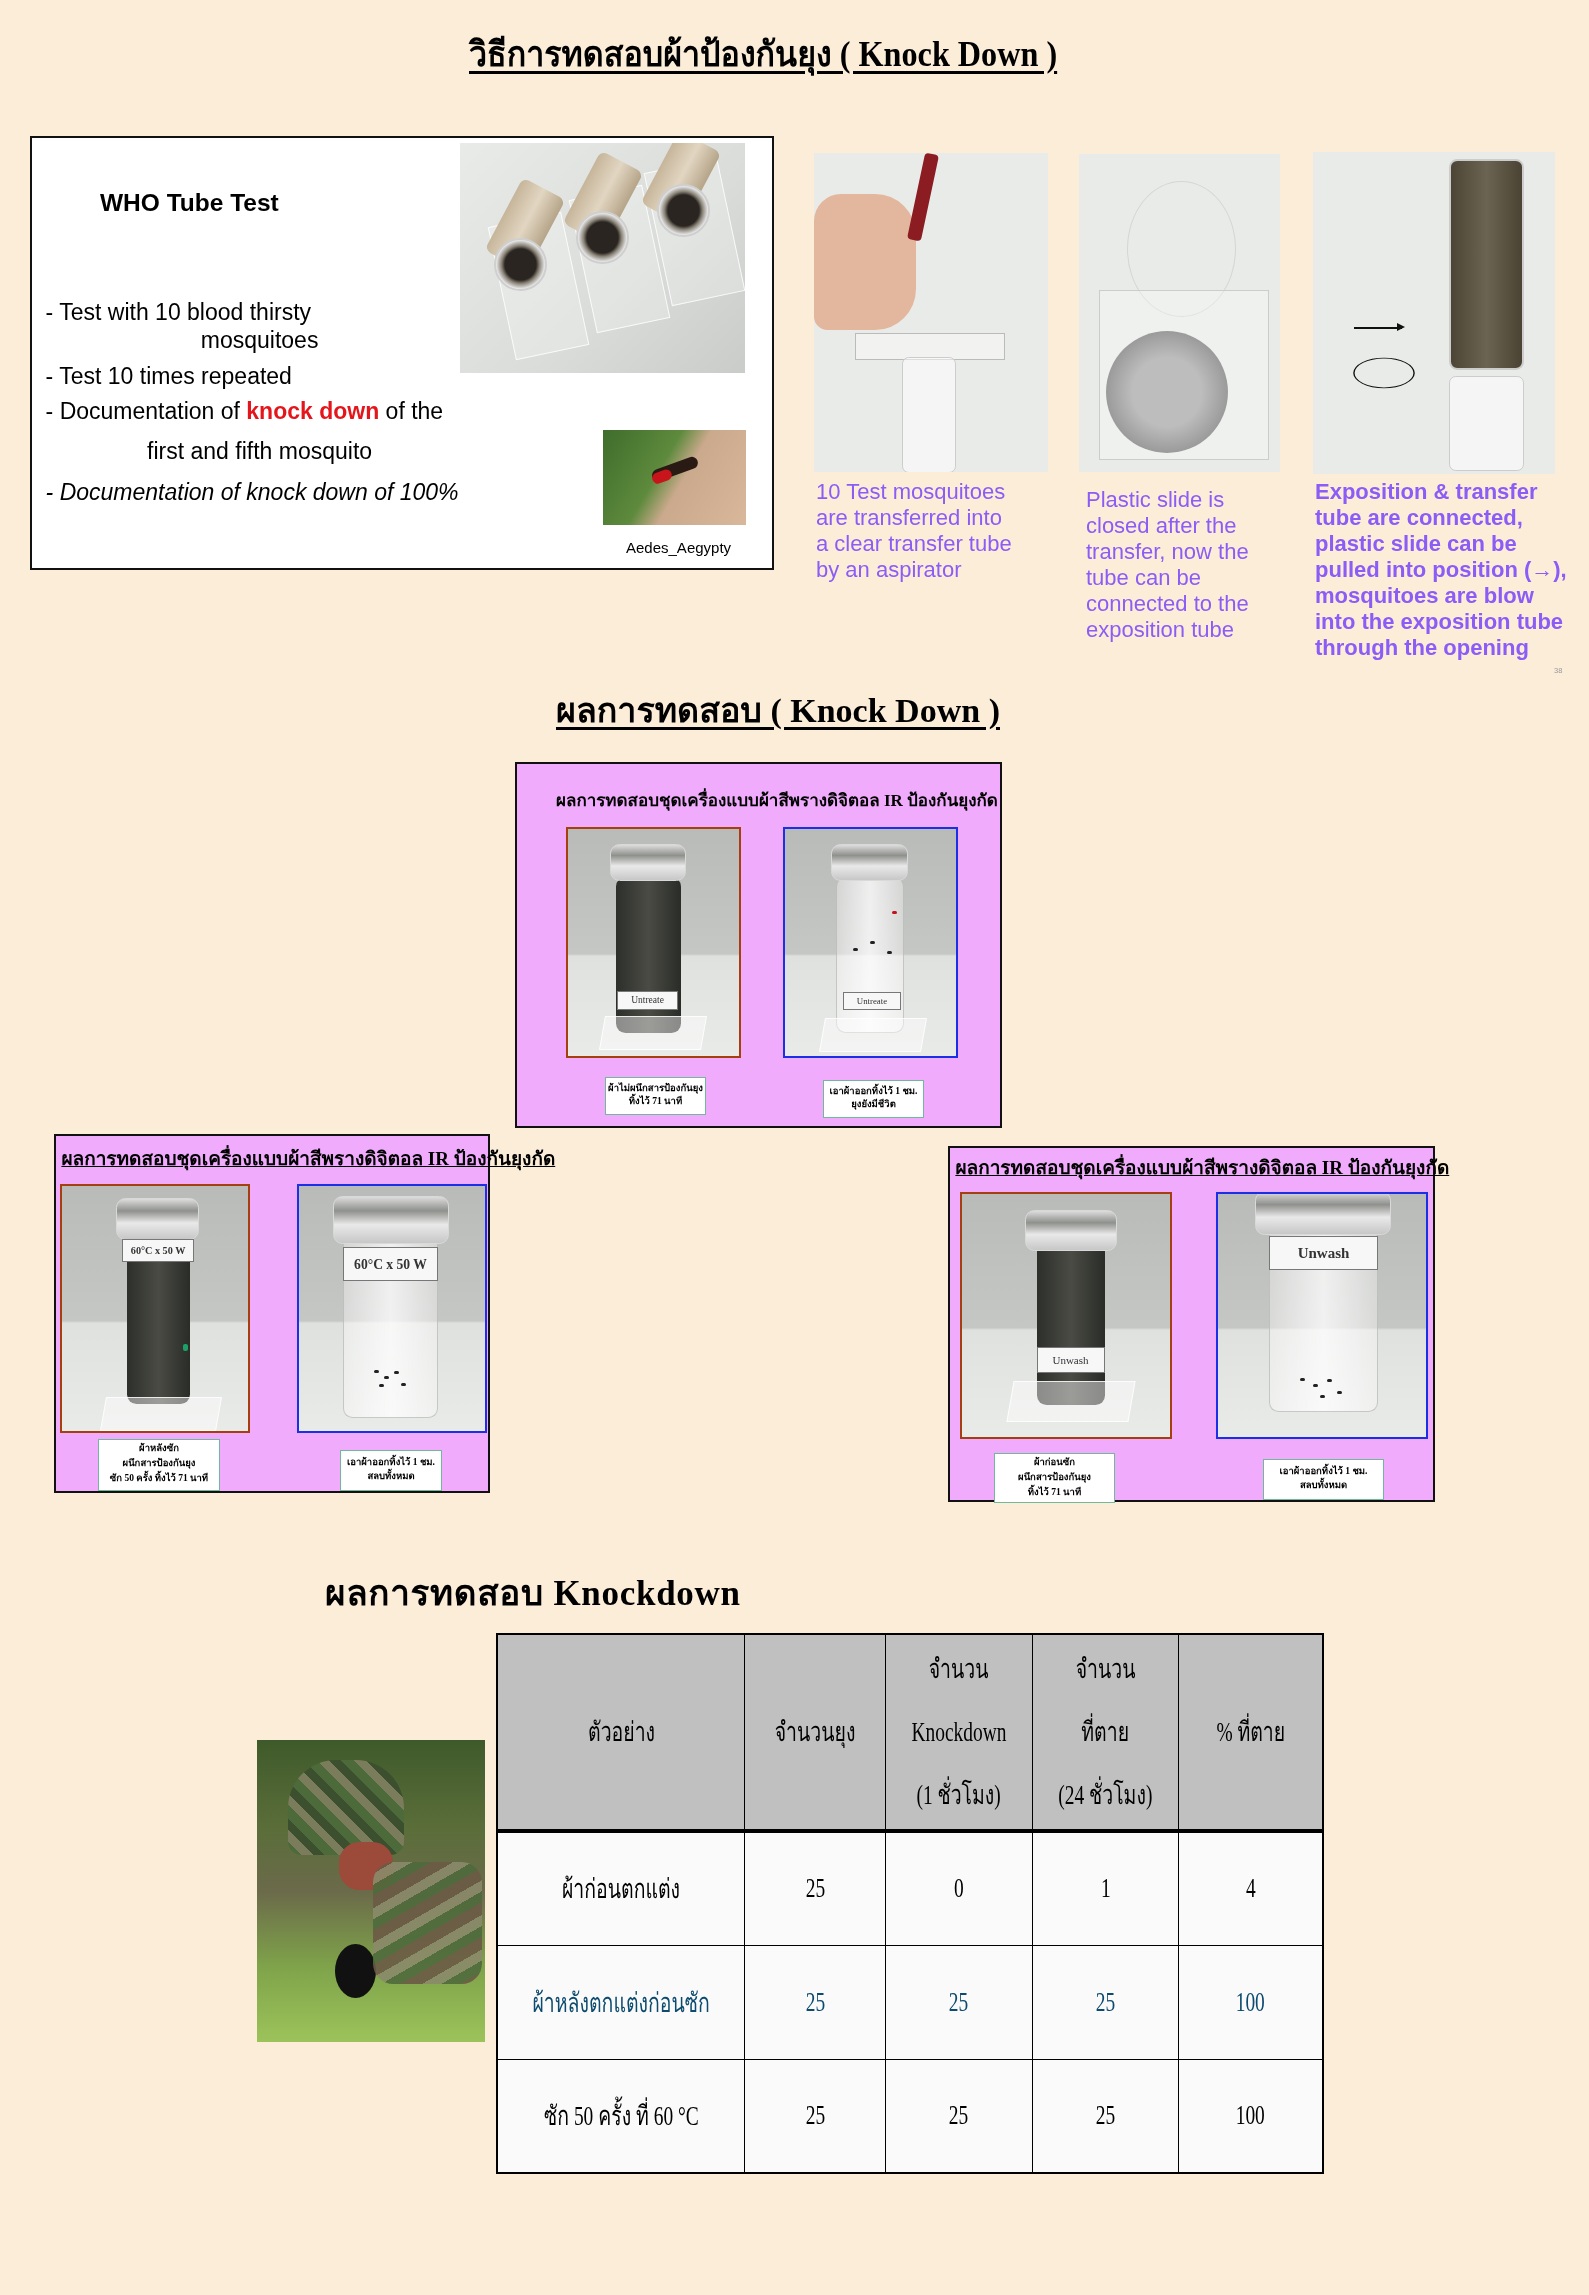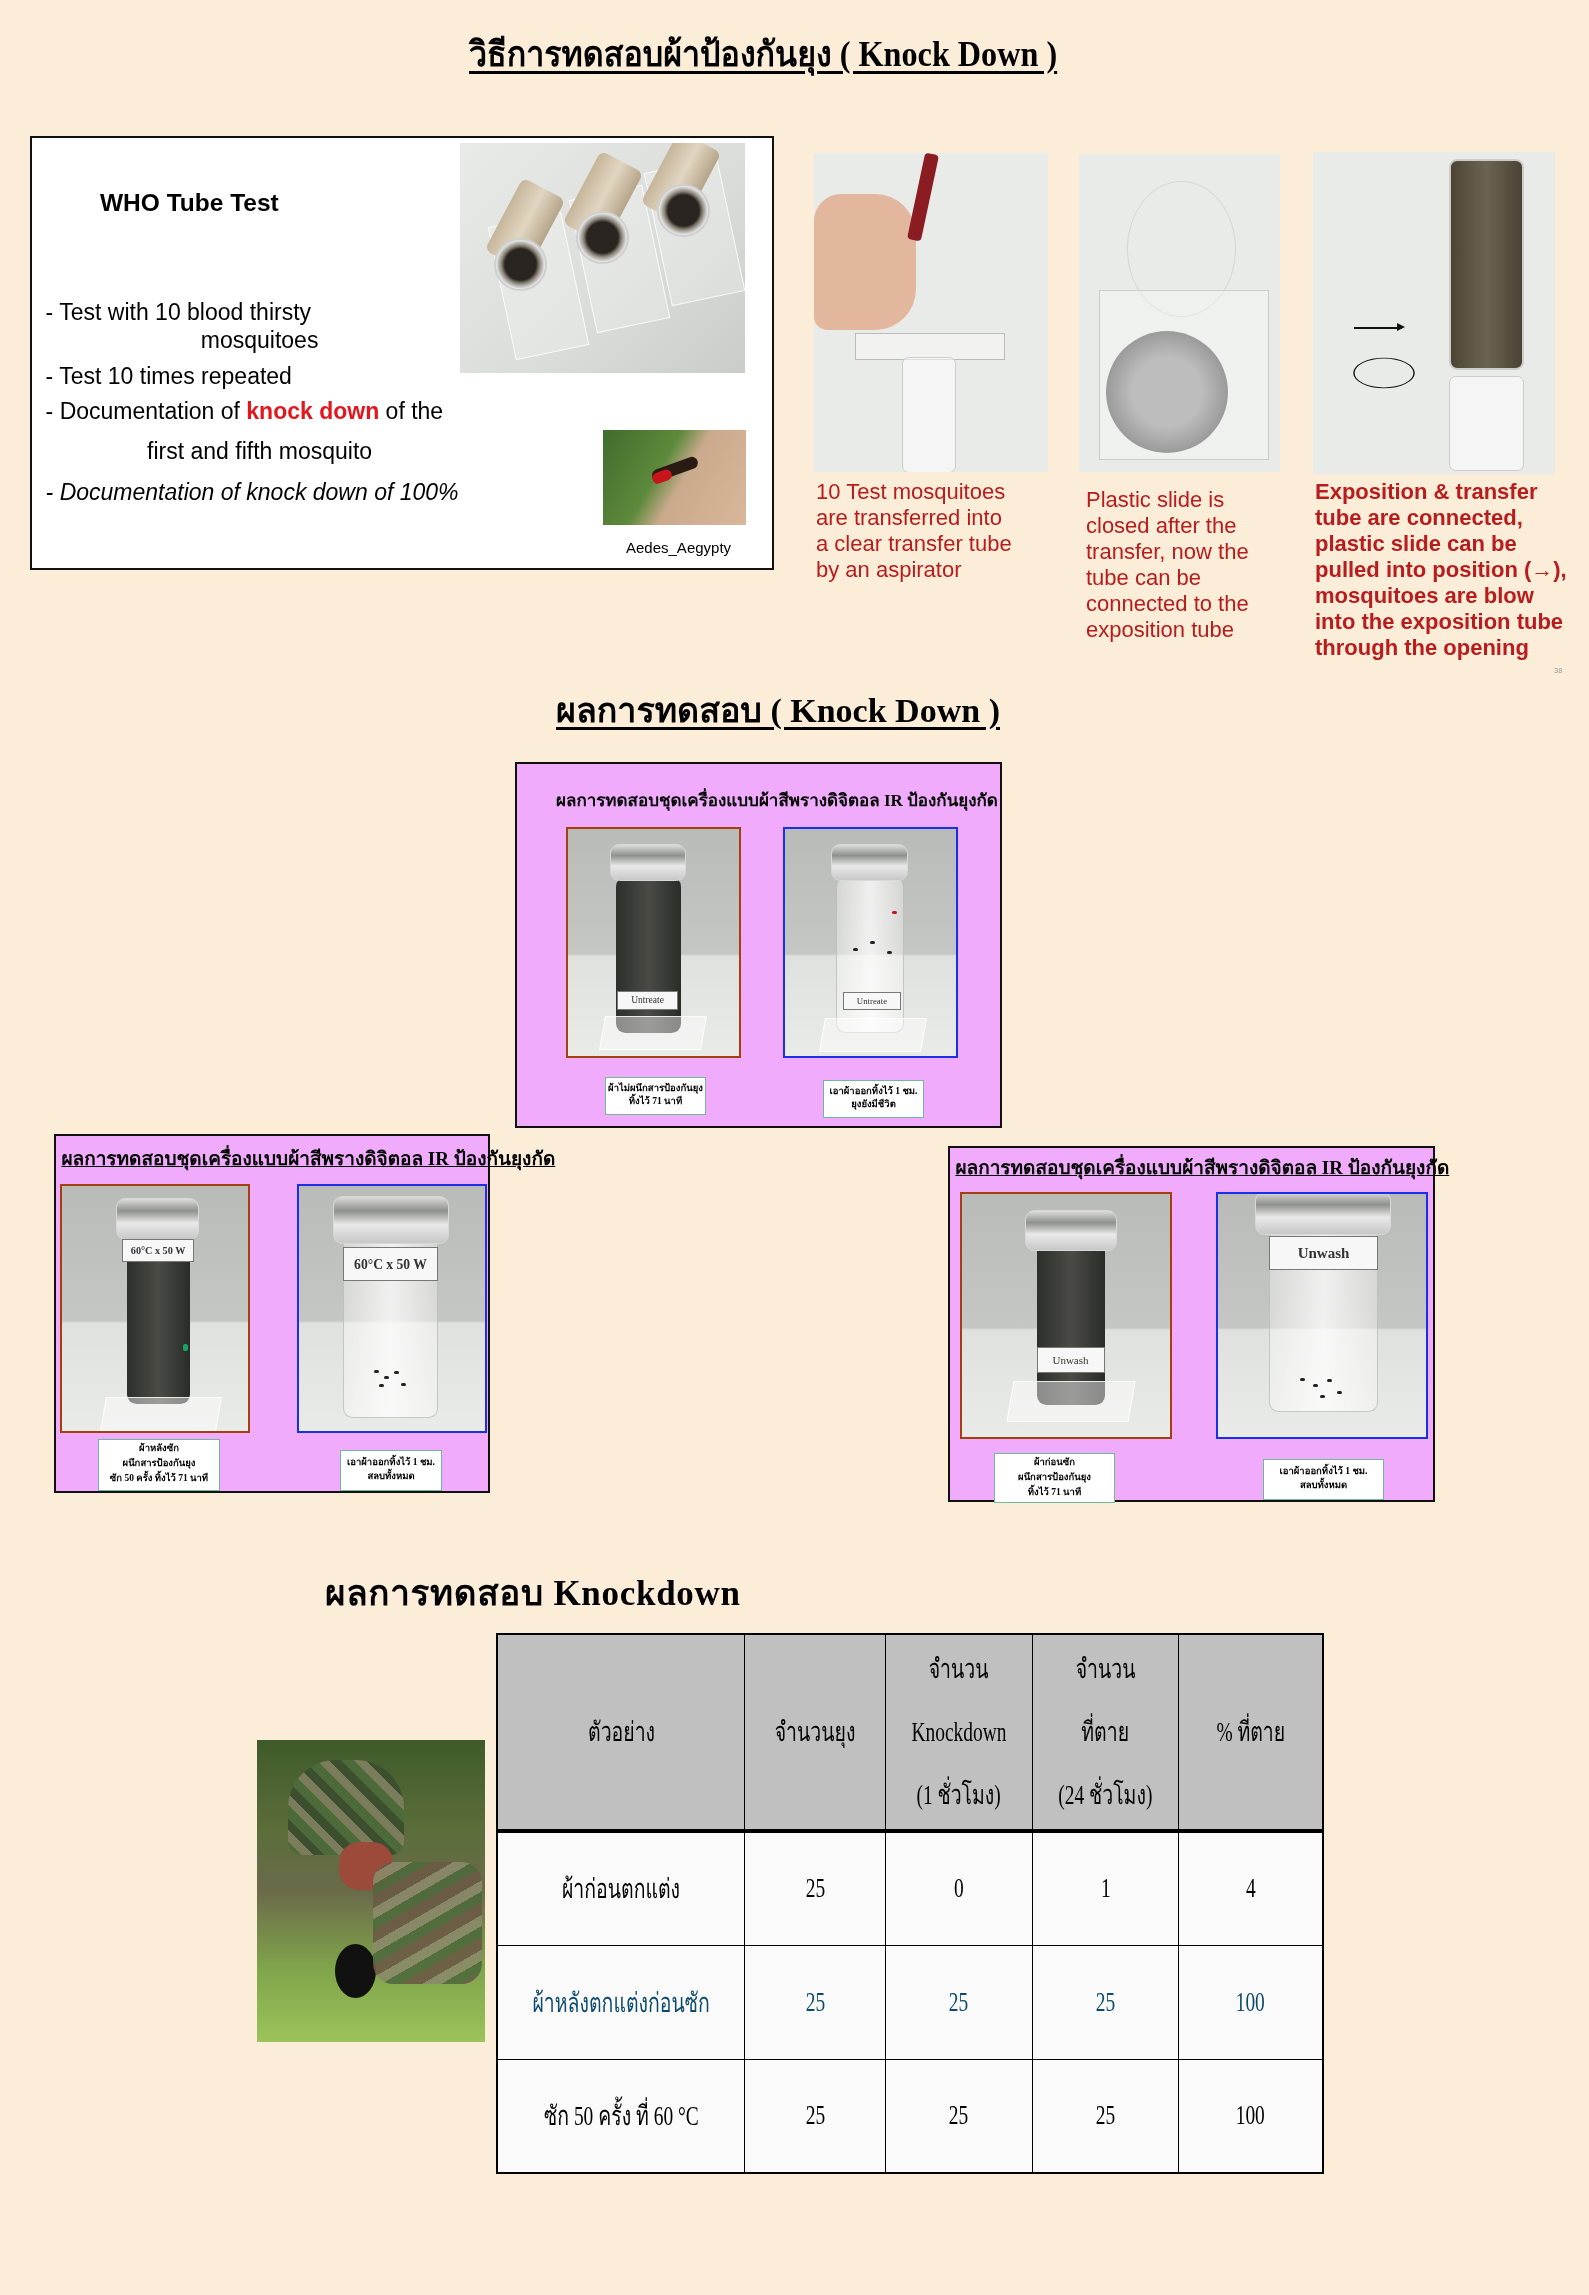--- a/index.html
+++ b/index.html
@@ -23,21 +23,21 @@
   .who-bullets .indent { padding-left: 15px; text-align: center; }
   .red-bold { color: #e4161b; font-weight: bold; }
   .italic { font-style: italic; }
   .mosquito-photo { position: absolute; left: 571px; top: 292px; width: 143px; height: 95px; background: linear-gradient(120deg,#3f6d2c 0%,#5d8a3c 40%,#caa98c 55%,#d9b79a 100%); overflow: hidden; }
   .mosq-body { position: absolute; left: 48px; top: 33px; width: 48px; height: 12.2px; background: #2a1a14; border-radius: 6.8px; transform: rotate(-20deg); }
   .mosq-red { position: absolute; left: 49px; top: 41px; width: 20.4px; height: 11px; background: #c8141b; border-radius: 5.4px; transform: rotate(-20deg); }
   .mosq-caption { position: absolute; left: 594px; top: 401px; font-family: "Liberation Sans", sans-serif; font-size: 15px; }
 
   
   .proc-photo { position: absolute; background: #e9ebe8; overflow: hidden; }
-  .proc-caption { position: absolute; font-family: "Liberation Sans", sans-serif; font-size: 22px; line-height: 26px; color: #b91c1c; white-space: nowrap; }
+  .proc-caption { position: absolute; font-family: "Liberation Sans", sans-serif; font-size: 22px; line-height: 26px; color: #8b5cf6; white-space: nowrap; }
 
   
   .slide { position: absolute; background: #f0abfc; border: 2.7px solid #111; }
   .slide-title { position: absolute; font-weight: bold; white-space: nowrap; }
   .photo-frame { position: absolute; background: linear-gradient(180deg,#b9bbb8 0%,#c5c7c4 55%,#dfe1de 56%,#e9ebe8 100%); overflow: hidden; }
   .frame-brown { border: 2px solid #a53f10; }
   .frame-blue { border: 2px solid #1a2fe6; }
   .tube { position: absolute; border-radius: 9.5px; }
   .tube.dark { background: linear-gradient(90deg,#2d2f2a,#4a4b45 50%,#2a2c27); }
   .tube.clear { background: linear-gradient(90deg,rgba(255,255,255,0.35),rgba(255,255,255,0.75) 50%,rgba(255,255,255,0.35)); border: 1.4px solid rgba(180,180,180,0.7); }

